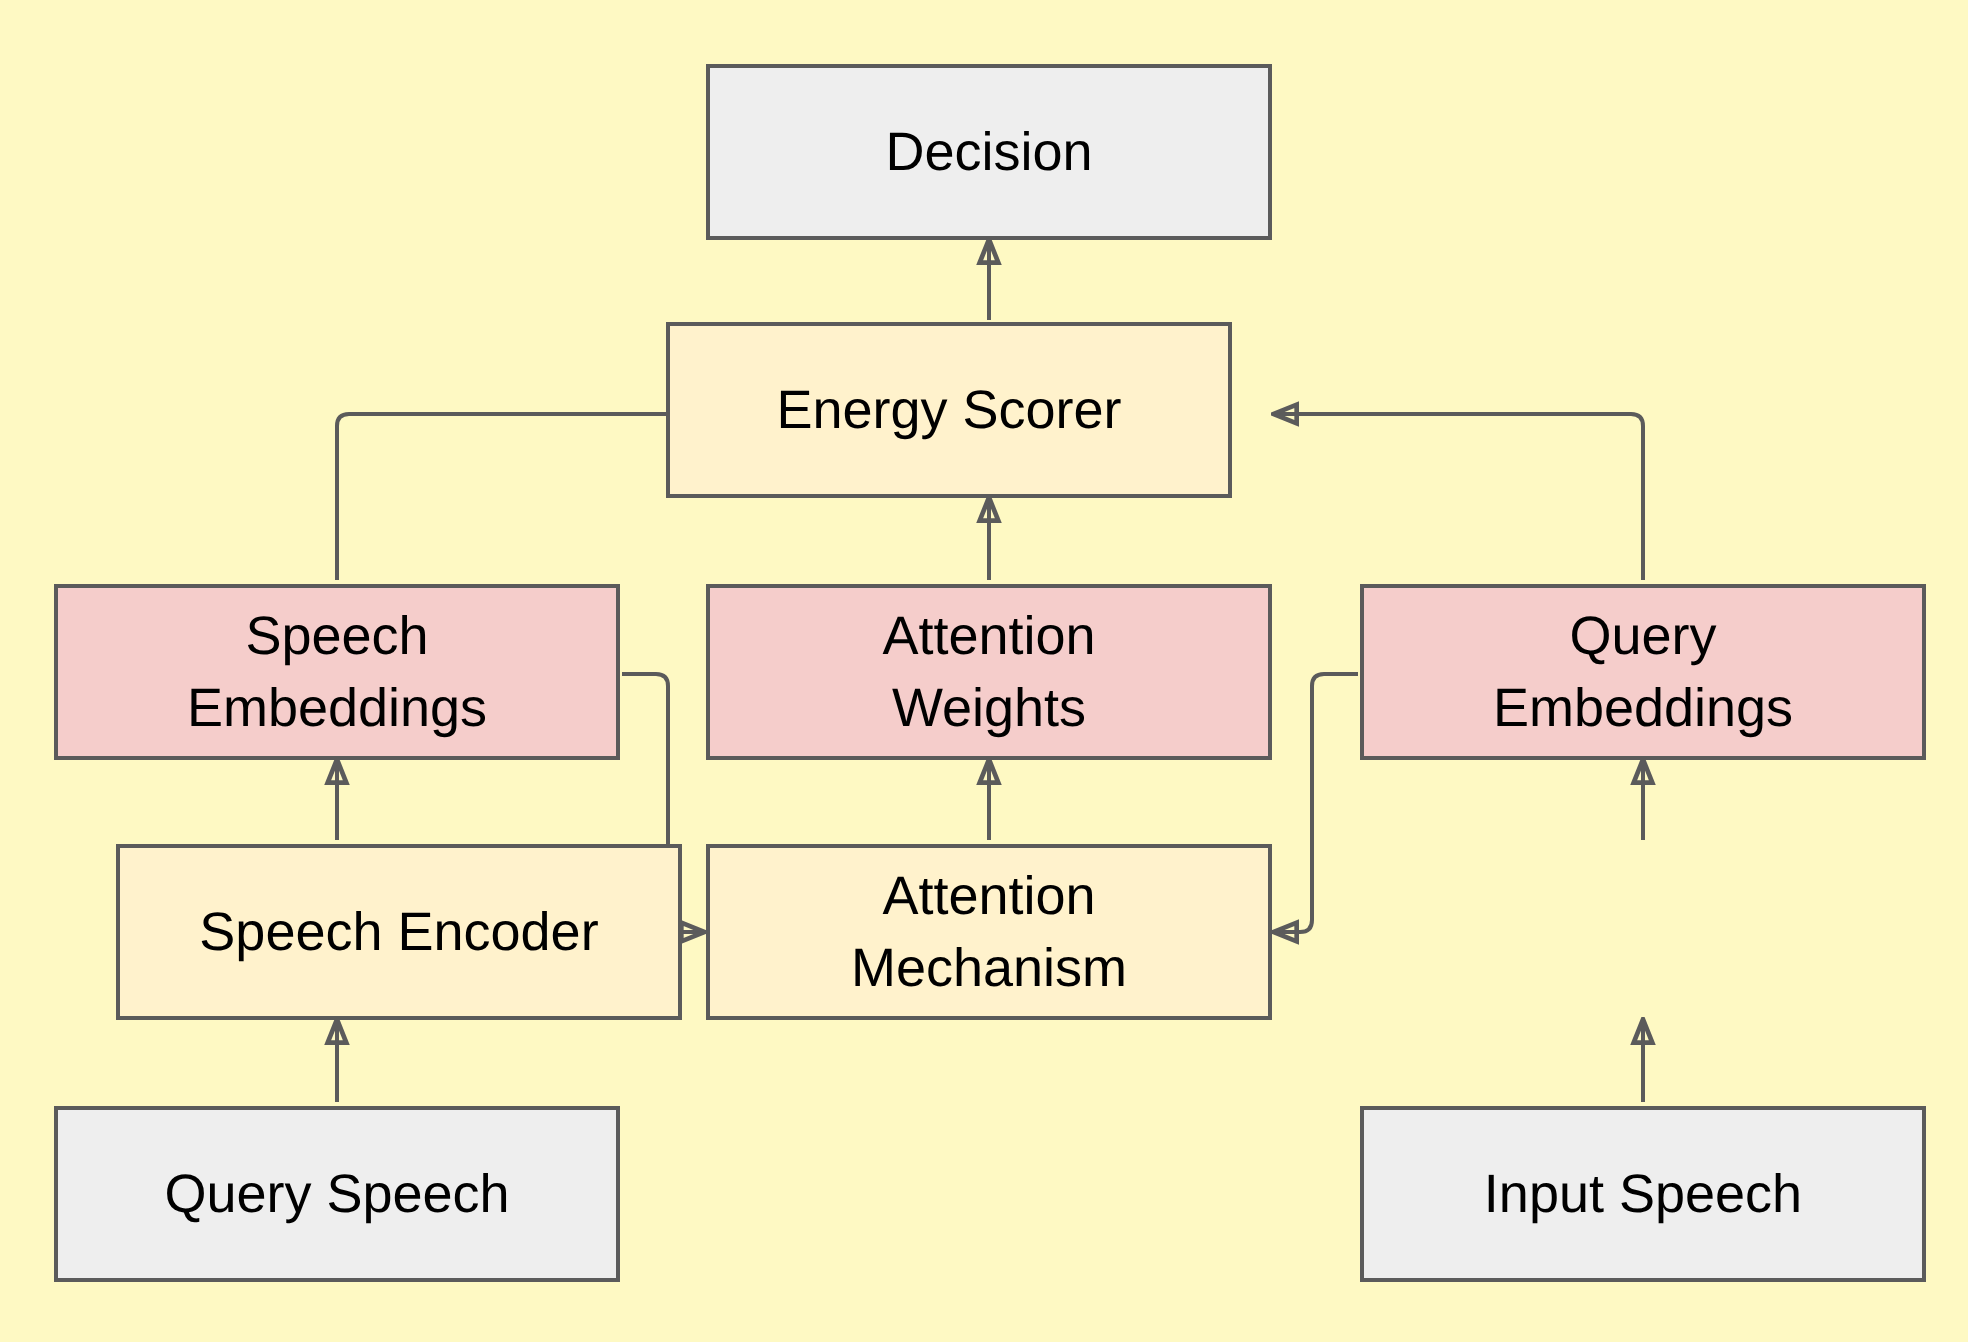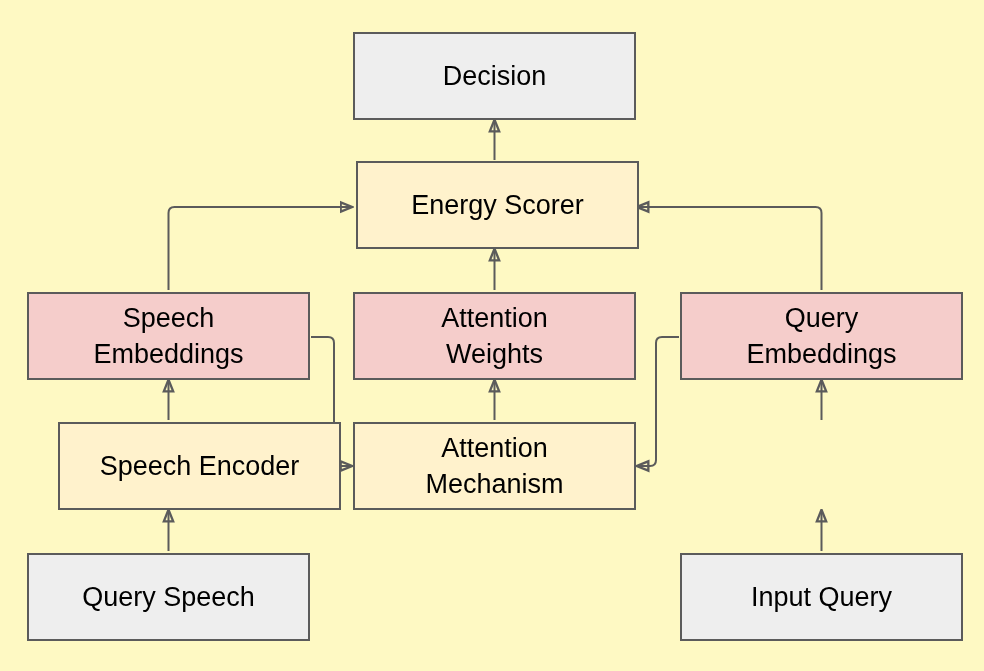--- a/index.html
+++ b/index.html
@@ -69,34 +69,34 @@
 
     <path d="M168.5 290 L168.5 213 Q168.5 207 174.5 207 L350 207" marker-end="url(#arrow)"></path>
     <path d="M821.5 290 L821.5 213 Q821.5 207 815.5 207 L639 207" marker-end="url(#arrow)"></path>
 
     <path d="M311 337 L328 337 Q334 337 334 343 L334 460 Q334 466 340 466 L350 466" marker-end="url(#arrow)"></path>
     <path d="M679 337 L662 337 Q656 337 656 343 L656 460 Q656 466 650 466 L639 466" marker-end="url(#arrow)"></path>
   </svg>
 
   <div class="node n-gray" style="left:353px; top:32px;">Decision</div>
 
-  <div class="node n-yellow" style="left:356px; top:161px;">Energy Scorer</div>
+  <div class="node n-yellow" style="left:333px; top:161px;">Energy Scorer</div>
 
   <div class="node n-pink" style="left:27px; top:292px;">Speech
 Embeddings</div>
 
   <div class="node n-pink" style="left:353px; top:292px;">Attention
 Weights</div>
 
   <div class="node n-pink" style="left:680px; top:292px;">Query
 Embeddings</div>
 
   <div class="node n-yellow" style="left:27px; top:422px;margin-left:31px;">Speech Encoder</div>
 
   <div class="node n-yellow" style="left:353px; top:422px;">Attention
 Mechanism</div>
 
 
   <div class="node n-gray" style="left:27px; top:553px;">Query Speech</div>
 
-  <div class="node n-gray" style="left:680px; top:553px;">Input Query</div>
+  <div class="node n-gray" style="left:680px; top:553px;">Input Speech</div>
 
 </div>
 
 </body></html>

